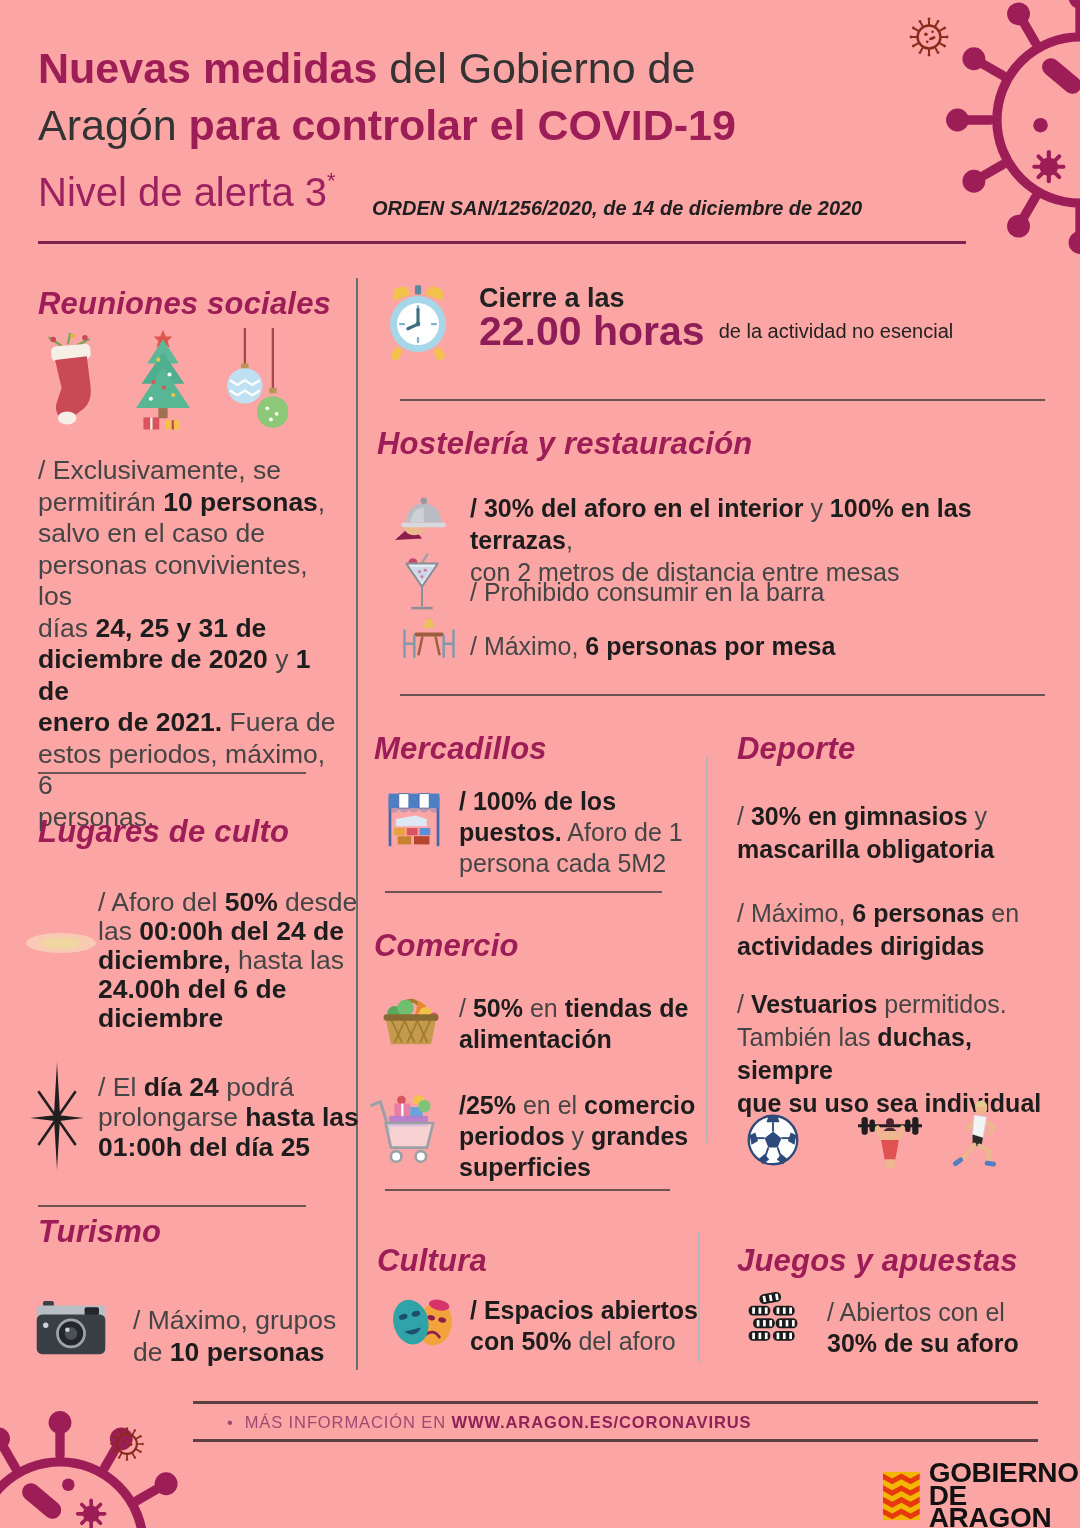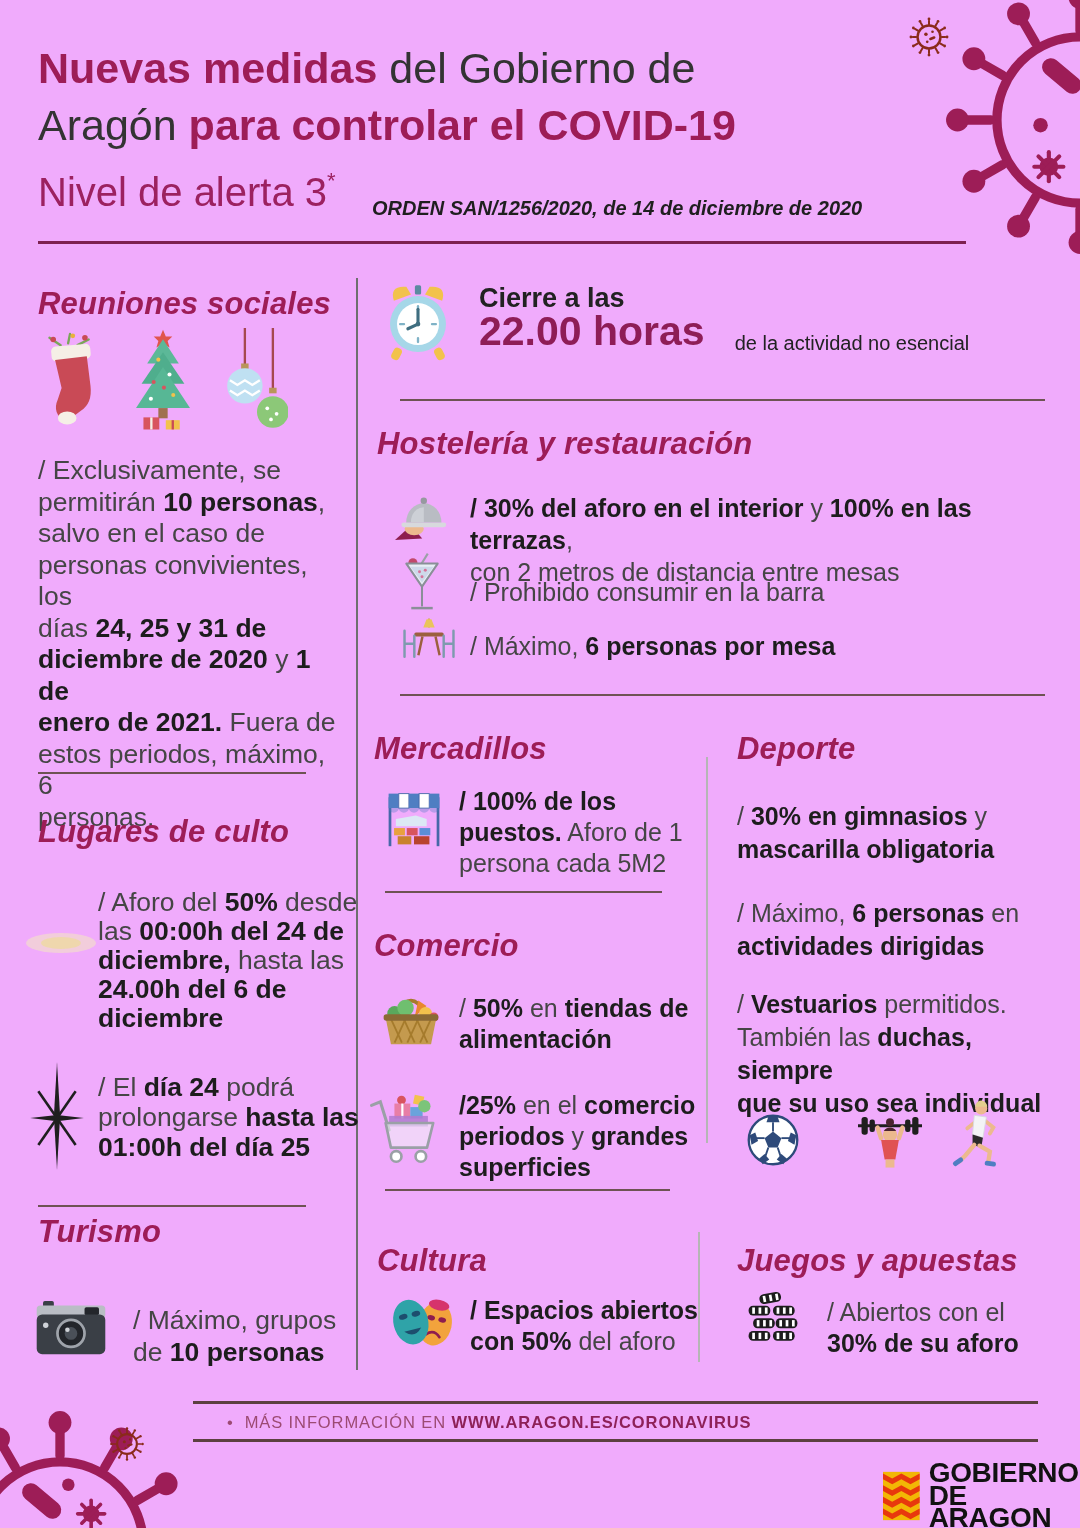--- a/index.html
+++ b/index.html
@@ -1,16 +1,16 @@
 <!DOCTYPE html>
 <html><head>
 <meta charset="utf-8">
 <style>
   html,body{margin:0;padding:0;background:#e9e9e9;}
-  .page{position:relative;width:1080px;height:1528px;background:#f0abfc;overflow:hidden;
+  .page{position:relative;width:1080px;height:1528px;background:#fca5a5;overflow:hidden;
         font-family:"Liberation Sans", sans-serif;margin:0 auto;}
   .abs{position:absolute;}
   .sec-title{font-size:31px;font-weight:700;color:#9d1d57;letter-spacing:0.2px;font-style:italic;}
   .item{font-size:25px;line-height:31px;color:#454545;}
   .item-l{font-size:26.5px;line-height:31.5px;color:#454545;}
   .b{font-weight:700;color:#1d1d1d;}
   .m{color:#9d1d57;}
   .hr{background:#6e5353;height:2px;}
   .vr{width:2px;background:#b5b5b5;}
   .title{font-size:43px;line-height:57px;font-weight:400;color:#333333;}
@@ -239,21 +239,21 @@
       <line x1="22" y1="56" x2="27" y2="56"></line>
         <line x1="63" y1="56" x2="68" y2="56"></line>
     </g>
     <g stroke="#3f6e80" stroke-width="4" stroke-linecap="round">
       <line x1="45" y1="56" x2="45" y2="37"></line>
         <line x1="45" y1="56" x2="32" y2="62"></line>
     </g>
     <circle cx="45" cy="56" r="3" fill="#3f6e80"></circle>
   </svg>
   <div class="abs cierre-intro" style="left:479px;top:283px">Cierre a las</div>
-  <div class="abs" style="left:479px;top:308px;display:flex;align-items:flex-end;gap:30px">
+  <div class="abs" style="left:479px;top:308px;display:flex;align-items:center;gap:14px">
     <span class="cierre-time">22.00 horas</span>
     <span class="cierre-suffix">de la actividad no esencial</span>
   </div>
   <div class="abs hr" style="left:400px;top:399px;width:645px"></div>
 
   <div class="abs sec-title" style="left:377px;top:426px">Hostelería y restauración</div>
   <svg class="abs" style="left:395px;top:490px" width="56" height="52" viewBox="0 0 70 64">
     <path d="M0 62 L20 44 L34 60 Z" fill="#8e1d4e"></path>
     <ellipse cx="24" cy="48" rx="12" ry="8" fill="#ecb98e"></ellipse>
     <rect x="8" y="40" width="56" height="6" rx="3" fill="#d7d9dd"></rect>

